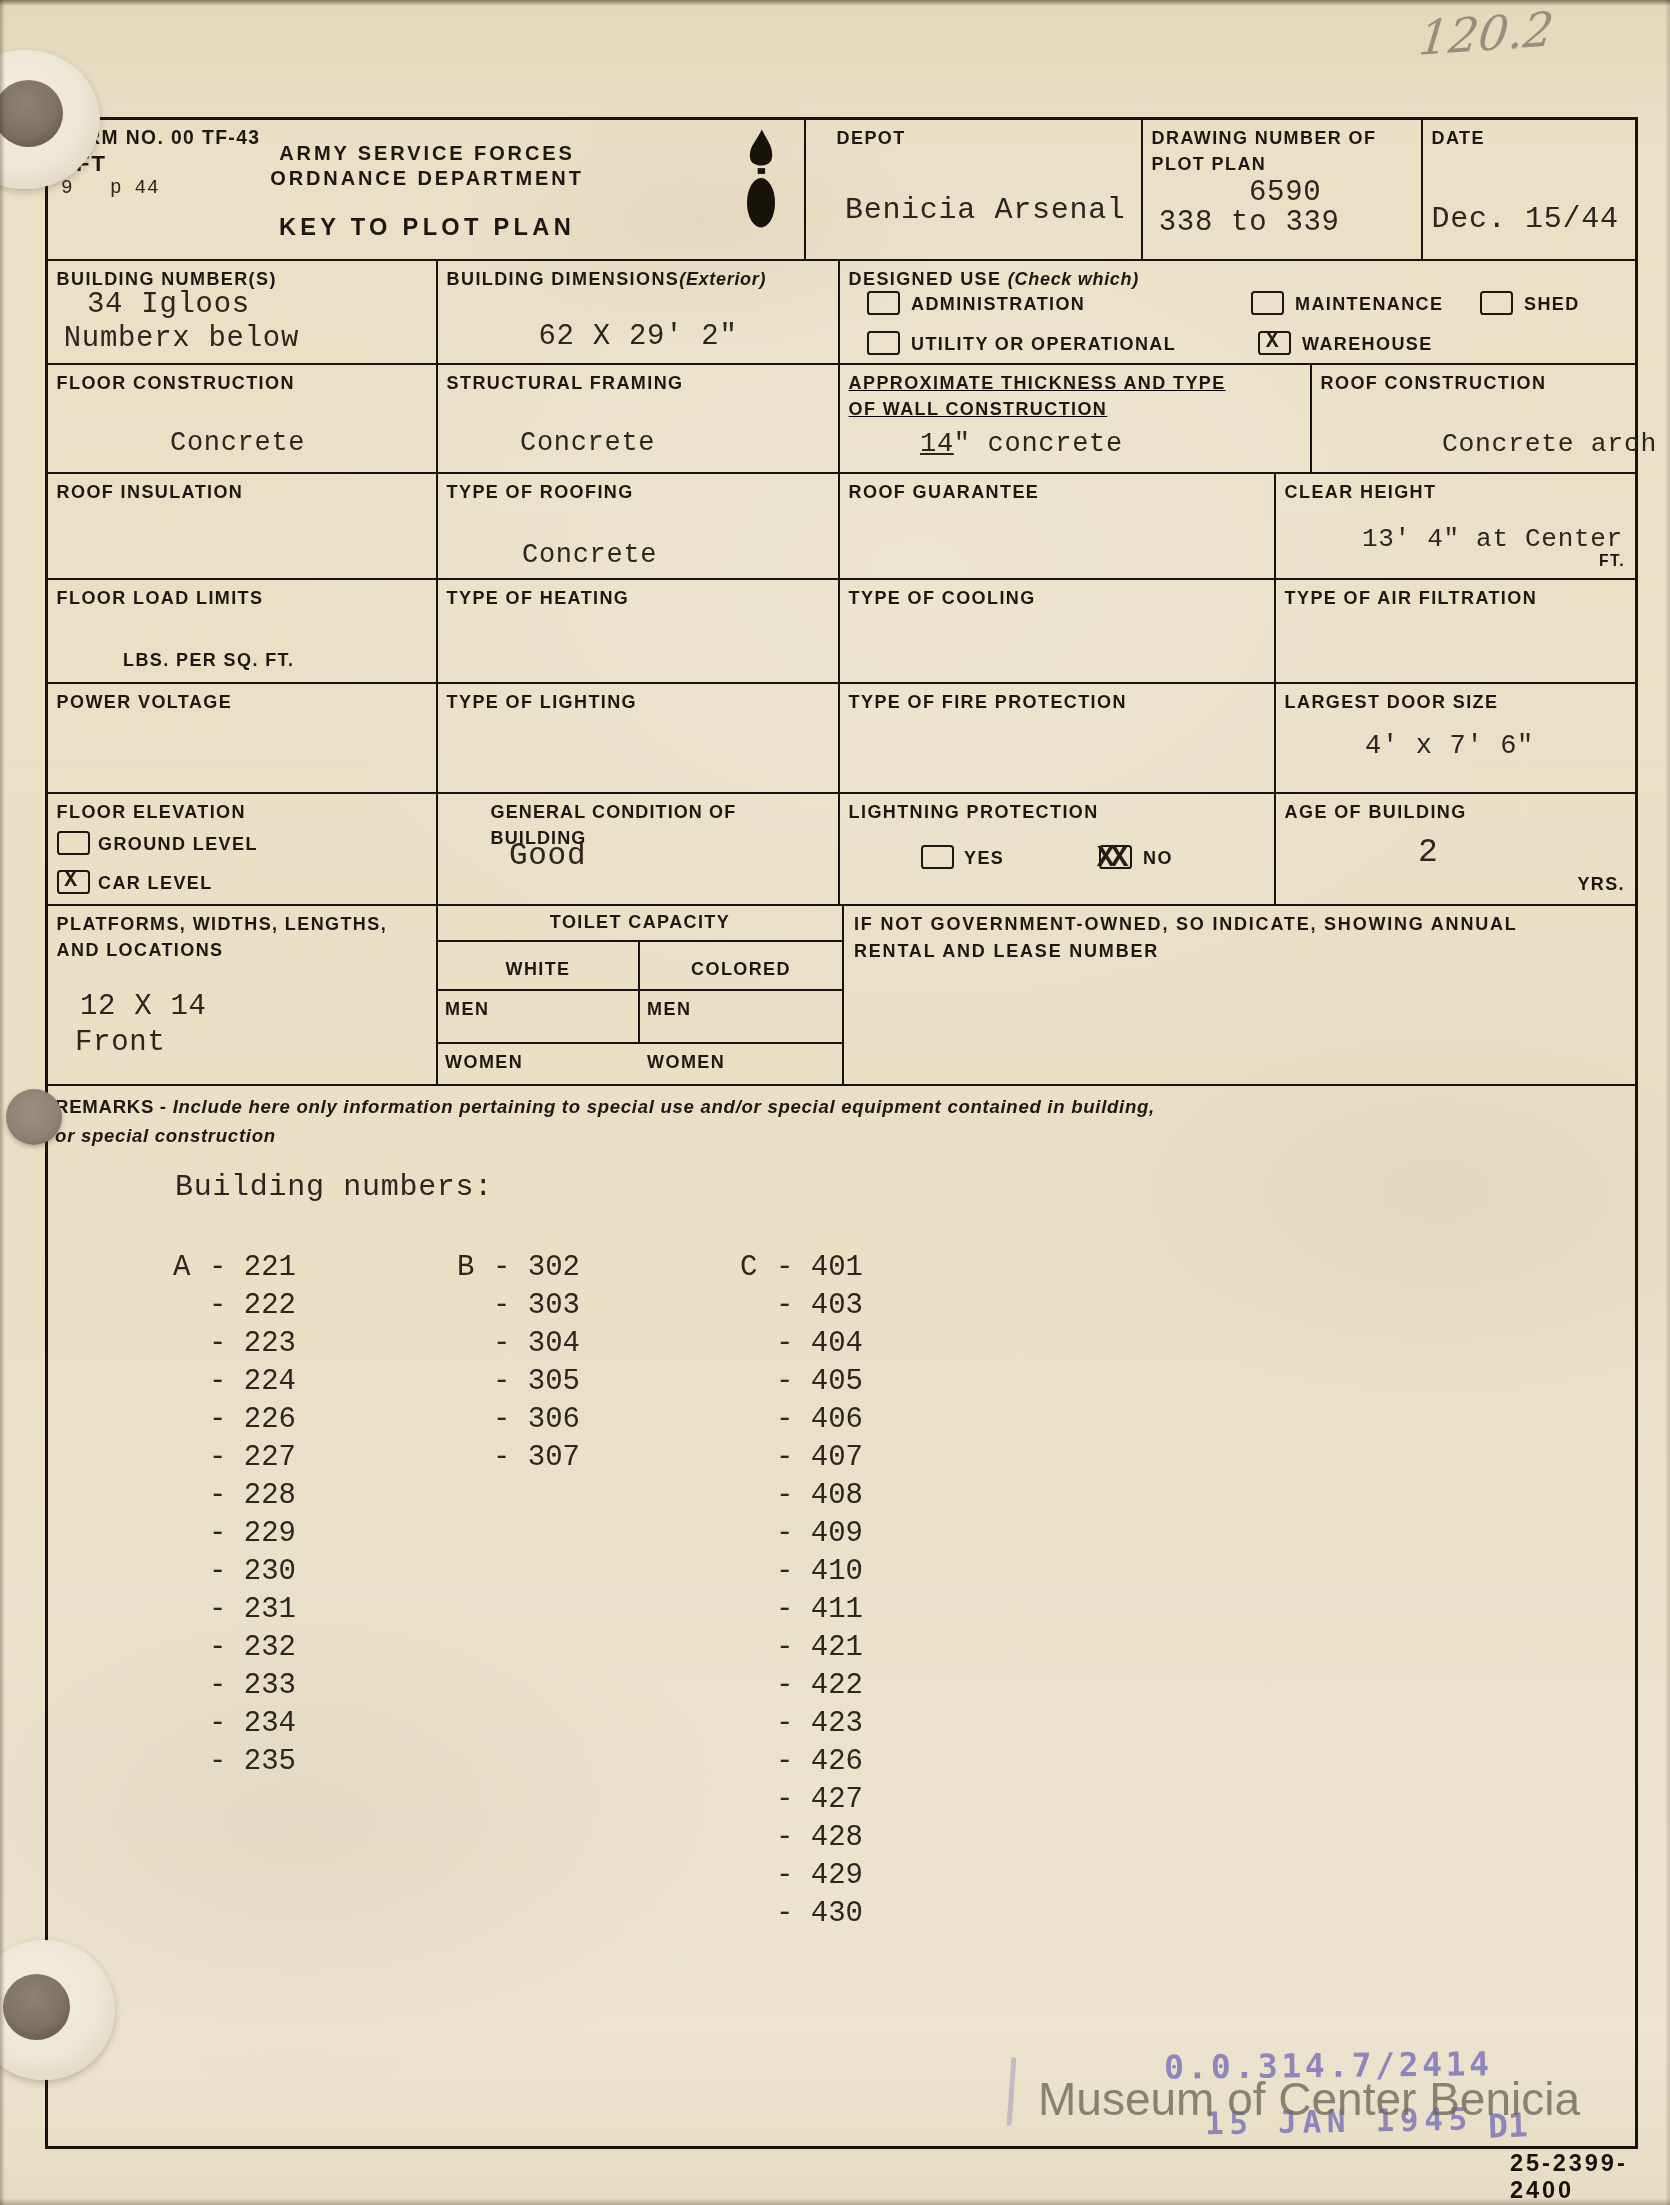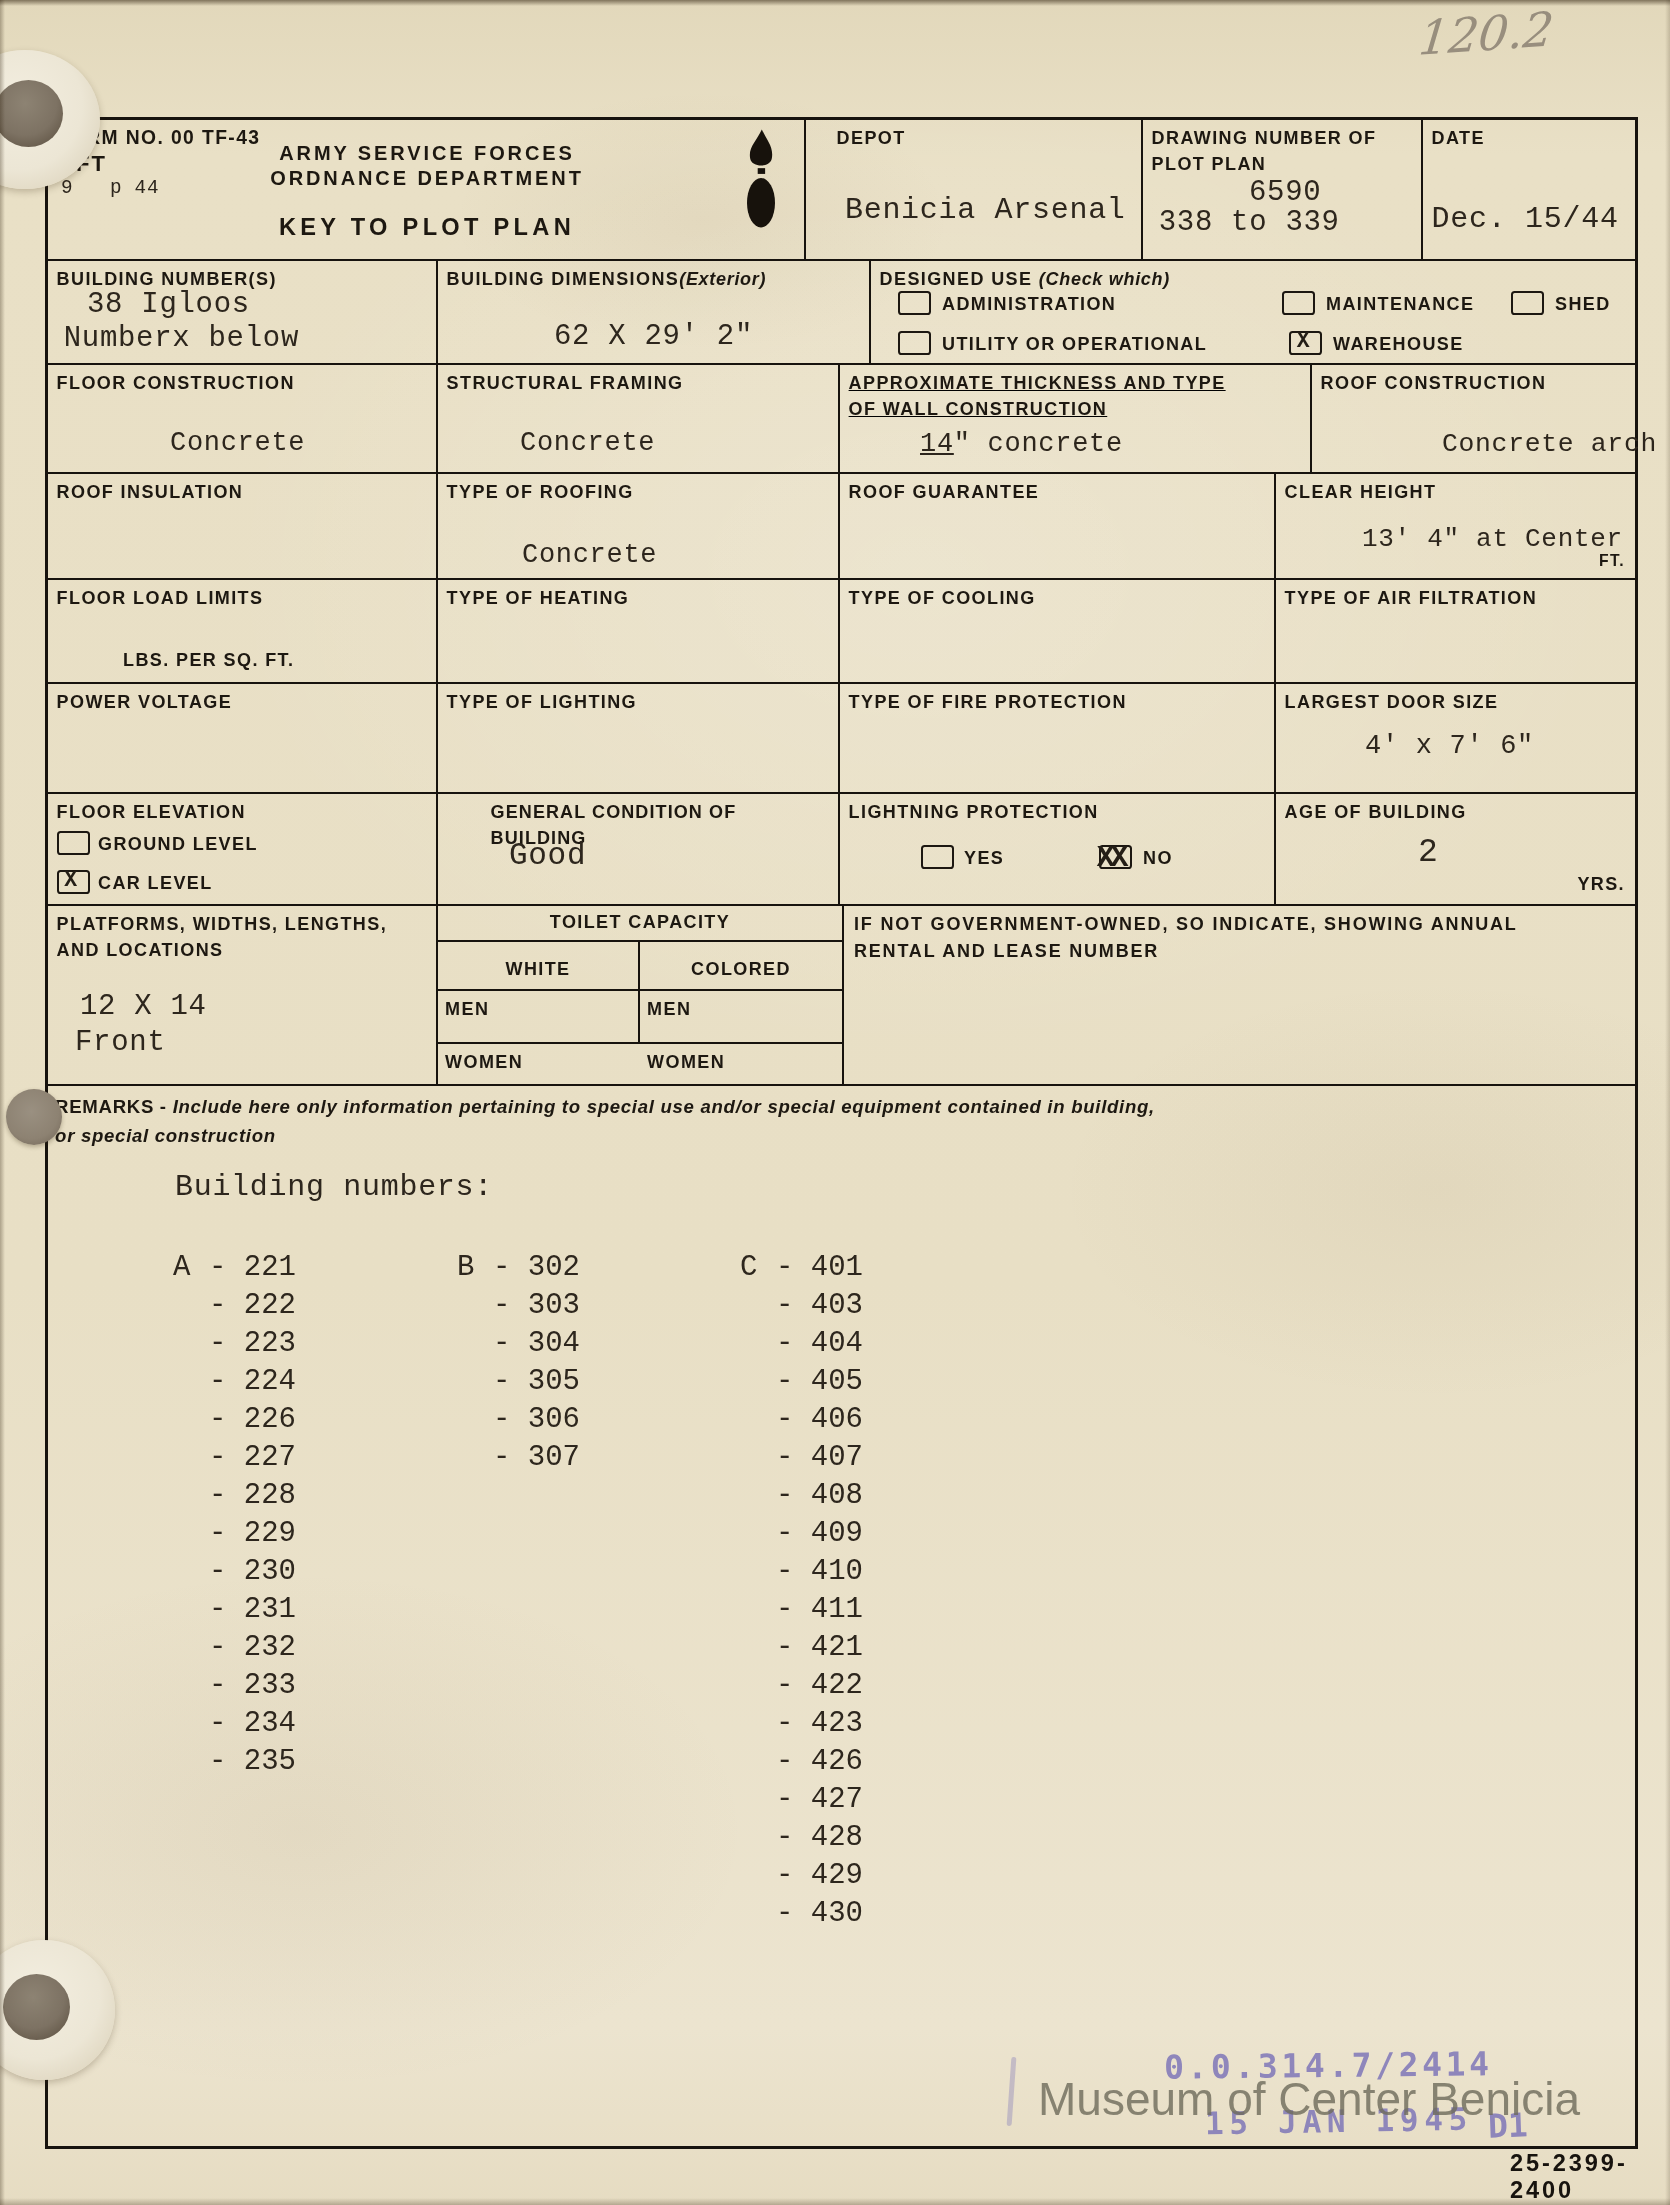--- a/index.html
+++ b/index.html
@@ -106,24 +106,24 @@
     </div>
     <div class="cell" style="flex:1;">
       <div class="lbl pad">DATE</div>
       <div class="tv" style="left:8.6px;top:82px;font-size:30px;">Dec. 15/44</div>
     </div>
   </div>
 
   <div class="row" style="top:141px;height:104px;">
     <div class="cell" style="width:390px;">
       <div class="lbl pad">BUILDING NUMBER(S)</div>
-      <div class="tv" style="left:39px;top:27px;font-size:29px;">38 Igloos</div>
+      <div class="tv" style="left:39px;top:27px;font-size:29px;">34 Igloos</div>
       <div class="tv" style="left:15.7px;top:61px;font-size:29px;">Numberx below</div>
     </div>
-    <div class="cell" style="width:433px;">
+    <div class="cell" style="width:402px;">
       <div class="lbl pad"><span>BUILDING DIMENSIONS</span><span class="it">(Exterior)</span></div>
       <div class="tv" style="left:0;top:59px;width:100%;text-align:center;font-size:29px;">62 X 29' 2"</div>
     </div>
     <div class="cell" style="flex:1;">
       <div class="lbl pad"><span>DESIGNED USE </span><span class="it">(Check which)</span></div>
       <span class="cb" style="left:27px;top:30px;"></span>
       <span class="optlbl" style="left:71px;top:33px;">ADMINISTRATION</span>
       <span class="cb" style="left:411px;top:30px;"></span>
       <span class="optlbl" style="left:455px;top:33px;">MAINTENANCE</span>
       <span class="cb" style="left:640px;top:30px;"></span>

